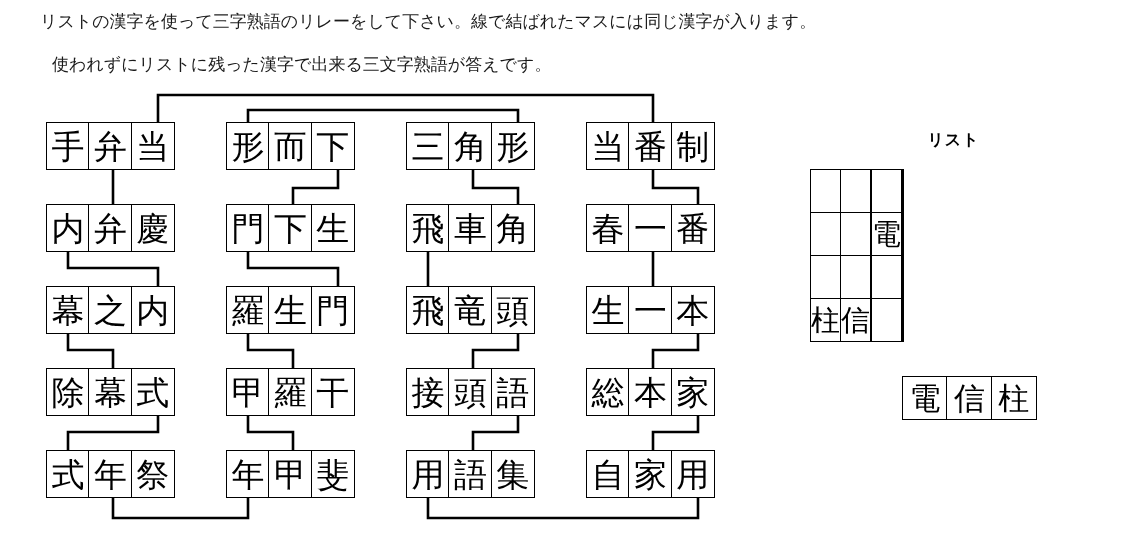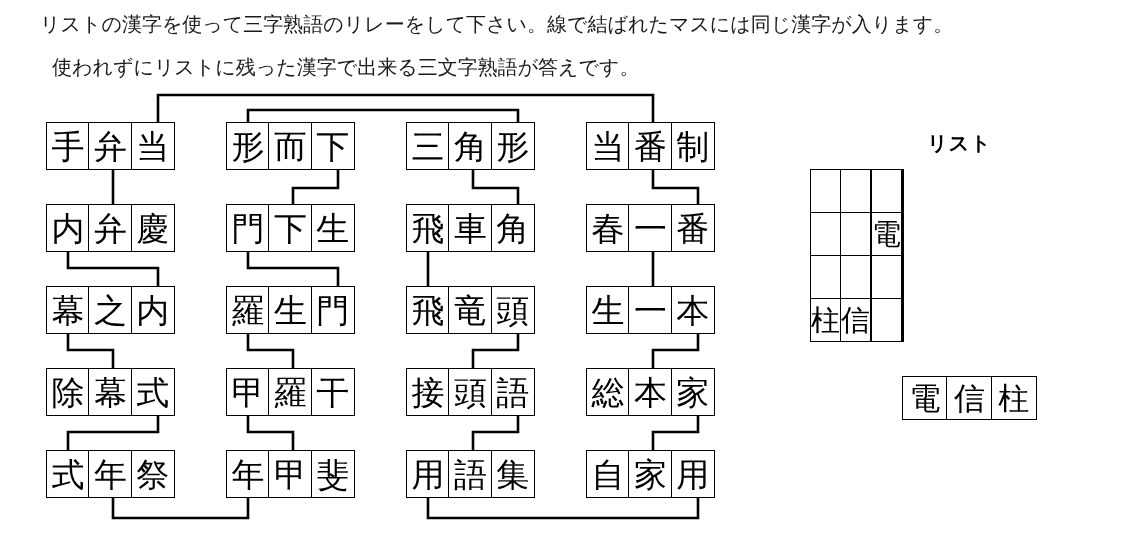--- a/index.html
+++ b/index.html
@@ -13,21 +13,21 @@
     position: relative;
     overflow: hidden;
     font-family: "Liberation Serif", "DejaVu Serif", serif;
     color: #000000;
   }
 
   
   .instr {
     position: absolute;
     font-family: "Liberation Serif", "DejaVu Serif", serif;
-    font-size: 20px;
+    font-size: 17px;
     line-height: 1.2;
     white-space: nowrap;
     color: #1a1a1a;
   }
   #instr-1 { left: 40px; top: 12px; }
   #instr-2 { left: 52px; top: 55px; }
 
   
   #board {
     position: absolute;
@@ -77,26 +77,26 @@
   }
 
   
   #list-panel {
     position: absolute;
     left: 810px;
     top: 130px;
   }
   #list-title {
     position: absolute;
-    left: 13px;
+    left: 7px;
     top: 0;
     width: 273px;
     text-align: center;
     font-family: "DejaVu Sans", "Liberation Sans", sans-serif;
-    font-size: 20px;
+    font-size: 16px;
     font-weight: 700;
     letter-spacing: 1px;
   }
   #list-grid {
     position: absolute;
     left: 0;
     top: 39px;
     border-collapse: collapse;
   }
   #list-grid td {

